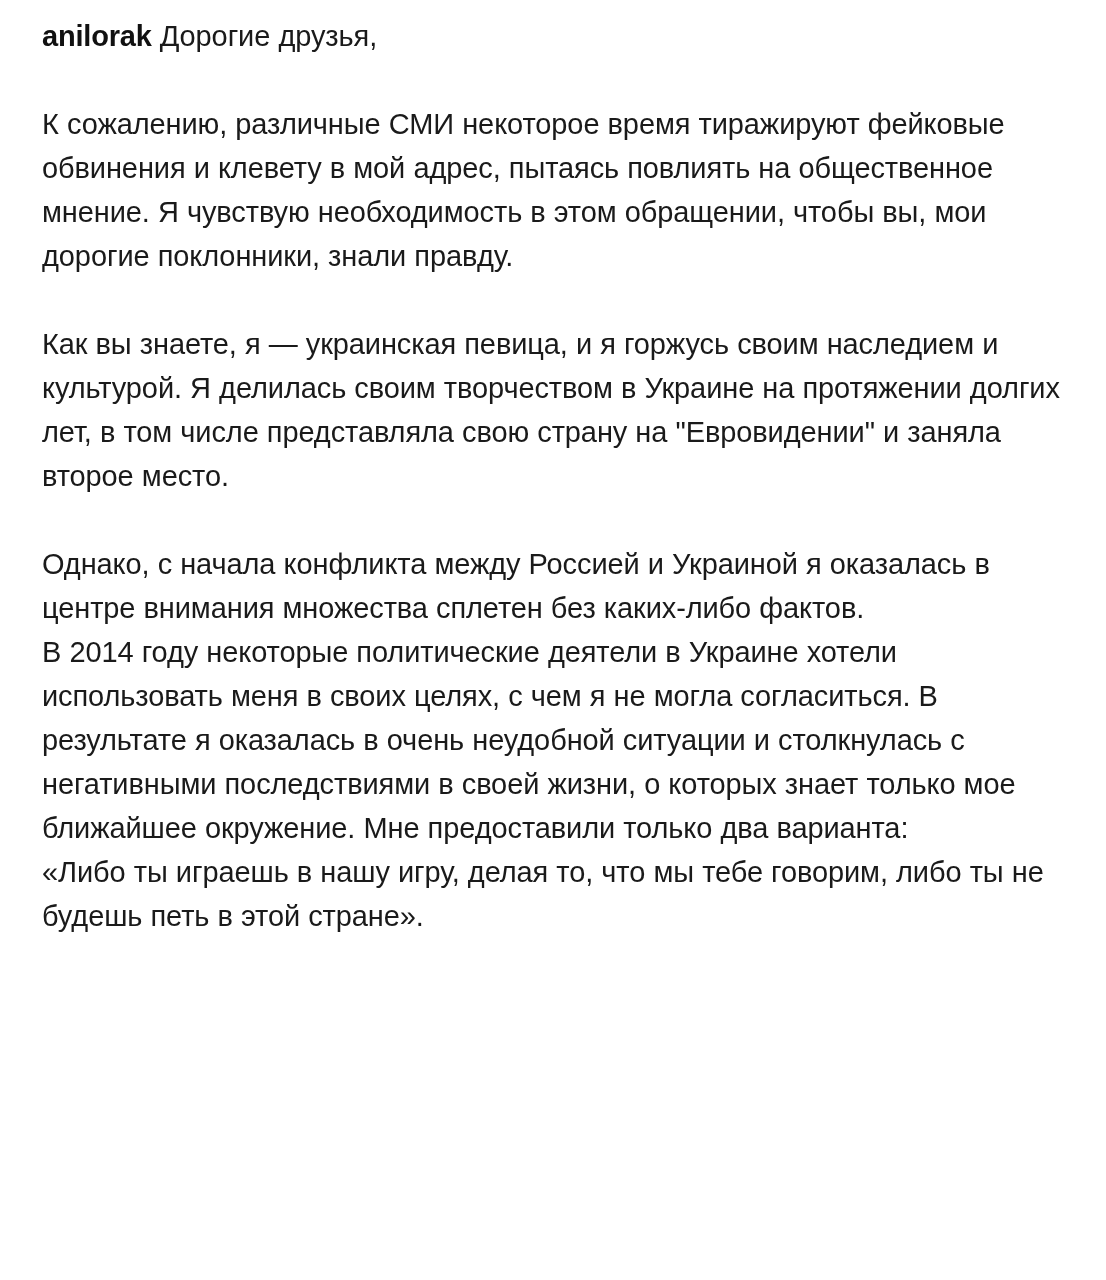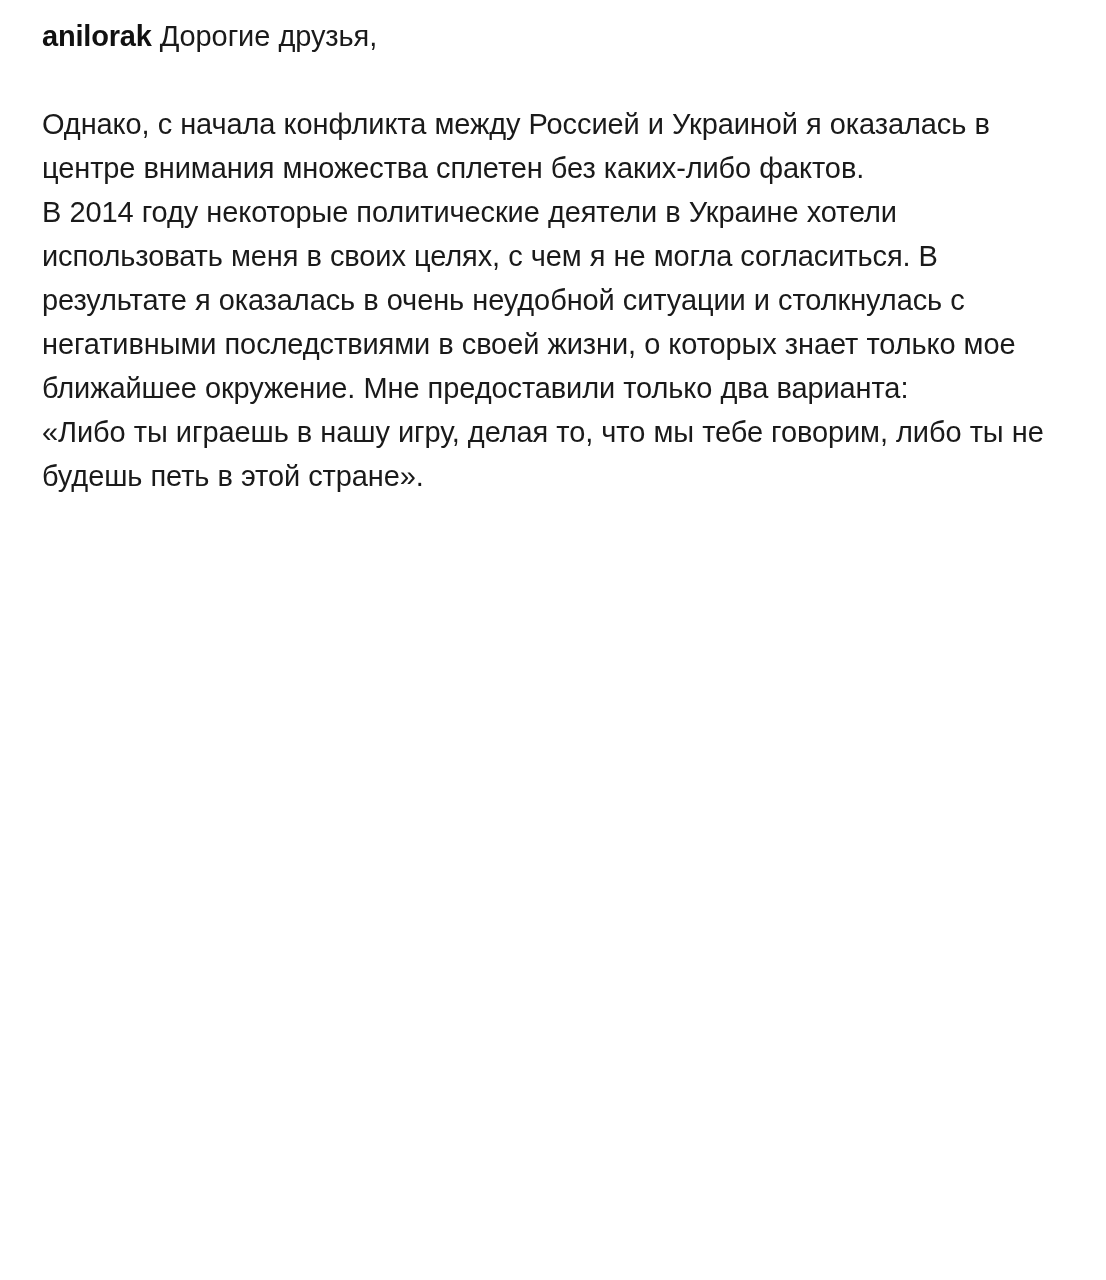--- a/index.html
+++ b/index.html
@@ -46,20 +46,22 @@
 </style>
 </head>
 <body>
 
 <div class="post">
   <div class="post-body">
 
     <p class="para"><span class="username">anilorak</span><span>Дорогие друзья,</span></p>
 
 
+    <p class="para">К сожалению, различные СМИ некоторое время тиражируют фейковые обвинения и клевету в мой адрес, пытаясь повлиять на общественное мнение. Я чувствую необходимость в этом обращении, чтобы вы, мои дорогие поклонники, знали правду.</p>
 
+    <p class="para">Как вы знаете, я — украинская певица, и я горжусь своим наследием и культурой. Я делилась своим творчеством в Украине на протяжении долгих лет, в том числе представляла свою страну на "Евровидении" и заняла второе место.</p>
 
     <p class="para">Однако, с начала конфликта между Россией и Украиной я оказалась в центре внимания множества сплетен без каких-либо фактов.
 В 2014 году некоторые политические деятели в Украине хотели использовать меня в своих целях, с чем я не могла согласиться. В результате я оказалась в очень неудобной ситуации и столкнулась с негативными последствиями в своей жизни, о которых знает только мое ближайшее окружение. Мне предоставили только два варианта:
 «Либо ты играешь в нашу игру, делая то, что мы тебе говорим, либо ты не будешь петь в этой стране».</p>
 
   </div>
 </div>
 
 </body></html>

